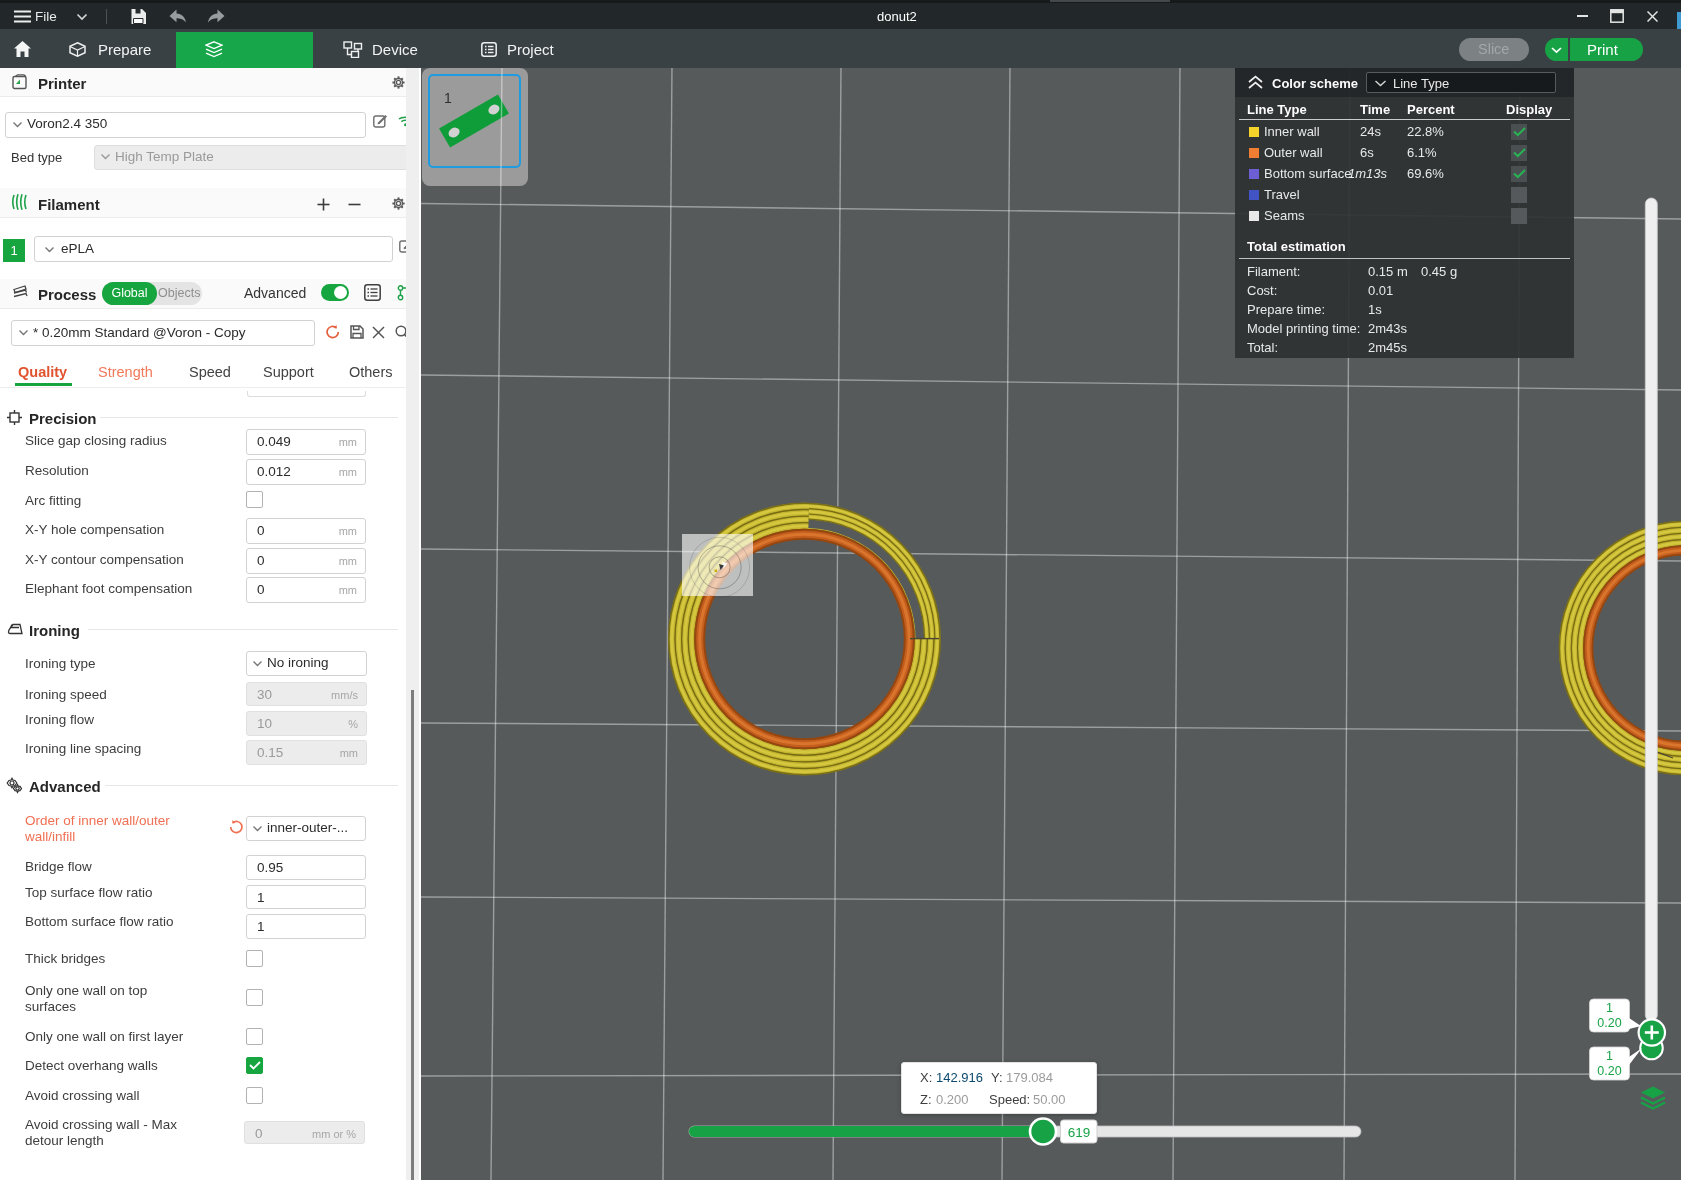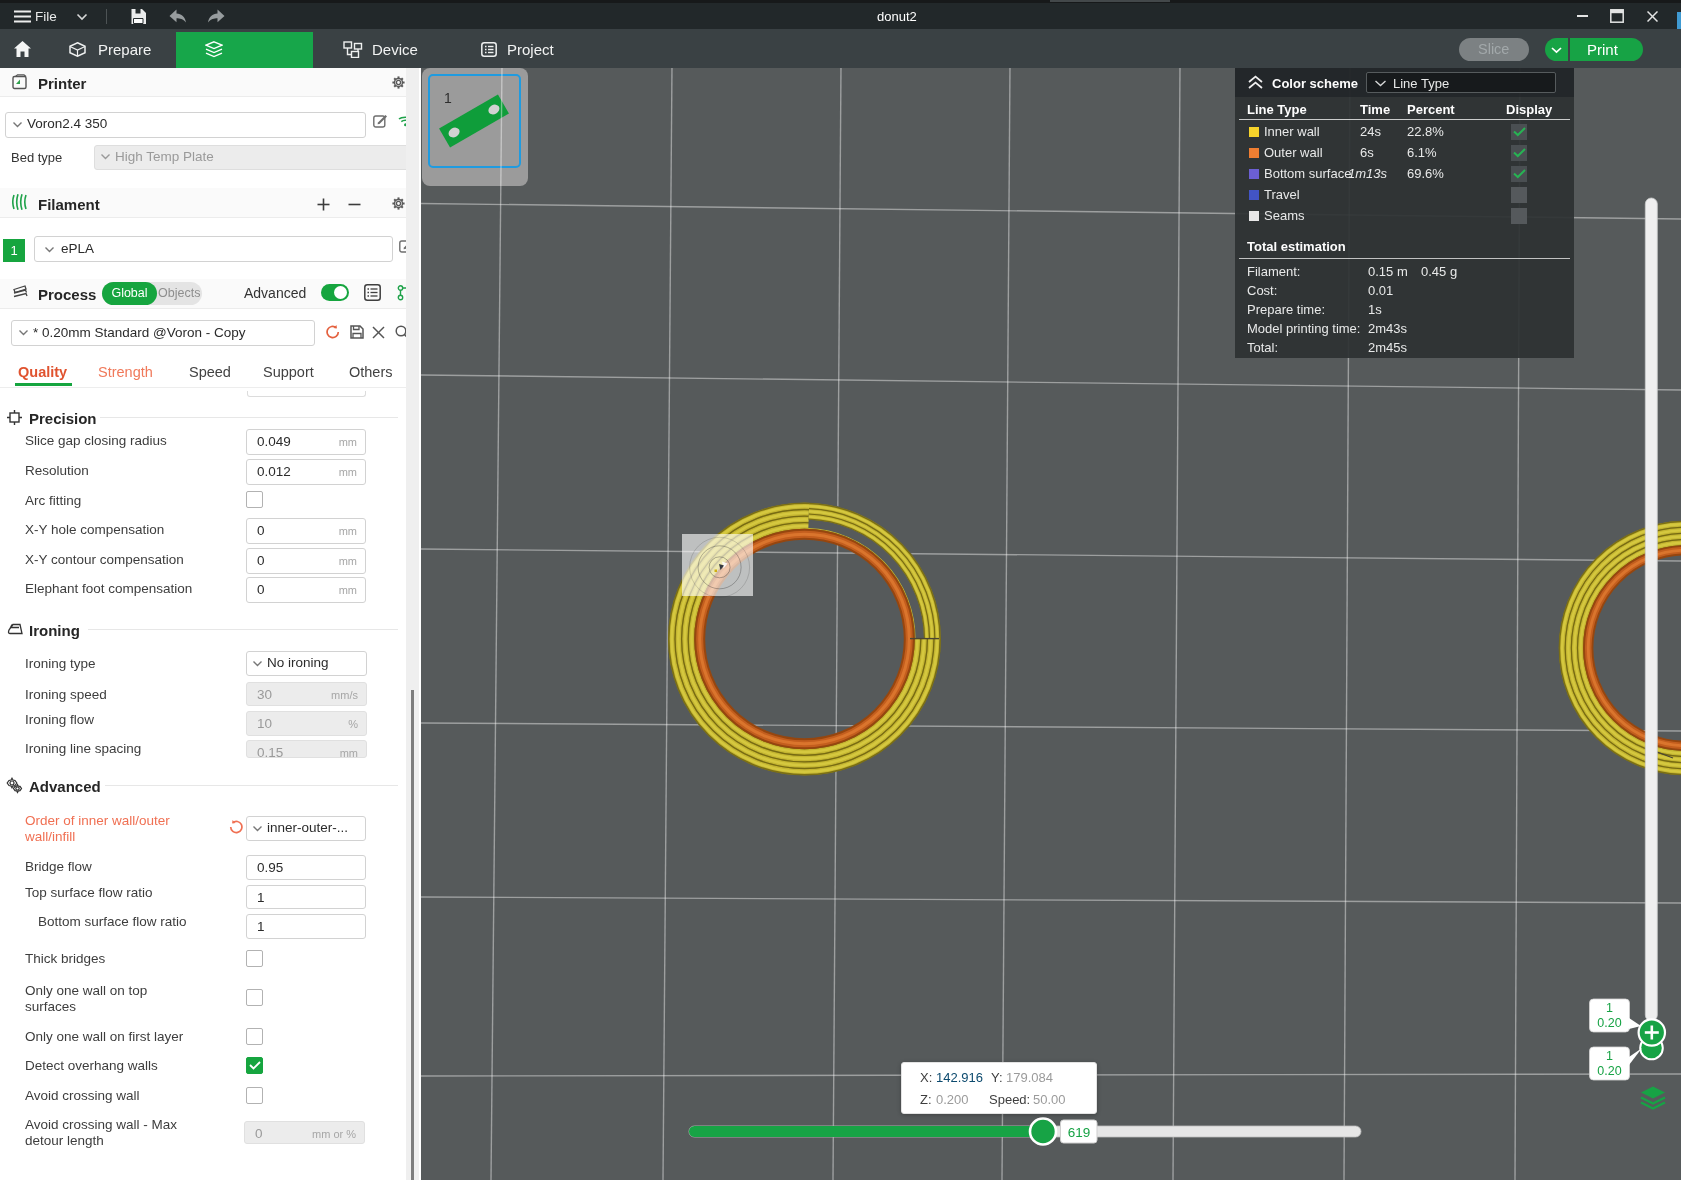--- a/index.html
+++ b/index.html
@@ -475,21 +475,21 @@
     <div class="inp dis" style="left:246px;top:617px;width:121px;height:24px;">
         <span class="val">30</span>
         <span class="unit">mm/s</span>
       </div>
     <div class="lbl" style="left:25px;top:647px;">Ironing flow</div>
     <div class="inp dis" style="left:246px;top:646px;width:121px;height:25px;">
         <span class="val">10</span>
         <span class="unit">%</span>
       </div>
     <div class="lbl" style="left:25px;top:676px;">Ironing line spacing</div>
-    <div class="inp dis" style="left:246px;top:675px;width:121px;height:18px;">
+    <div class="inp dis" style="left:246px;top:675px;width:121px;height:25px;">
         <span class="val">0.15</span>
         <span class="unit">mm</span>
       </div>
 
     <svg class="abs" style="left:6px;top:712px;" width="17" height="17">
         <g fill="none" stroke="#333" stroke-width="1.2">
           <circle cx="6" cy="6" r="2"></circle>
           <path d="M6 1.2 L7 3 L9 3.5 L10.8 6 L9 8.5 L7 9 L6 10.8 L5 9 L3 8.5 L1.2 6 L3 3.5 L5 3 Z"></path>
           <circle cx="11.5" cy="11.5" r="1.7"></circle>
           <path d="M11.5 7.5 L12.3 9 L14 9.4 L15.5 11.5 L14 13.6 L12.3 14 L11.5 15.5 L10.7 14 L9 13.6 L7.5 11.5 L9 9.4 L10.7 9 Z"></path>
@@ -508,21 +508,21 @@
       </svg>
     <div class="ctext" style="left:267px;top:755px;width:92px;">inner-outer-...</div>
     <div class="lbl" style="left:25px;top:794px;">Bridge flow</div>
     <div class="inp" style="left:246px;top:790px;width:120px;height:25px;">
         <span class="val">0.95</span>
       </div>
     <div class="lbl" style="left:25px;top:820px;">Top surface flow ratio</div>
     <div class="inp" style="left:246px;top:820px;width:120px;height:24px;">
         <span class="val">1</span>
       </div>
-    <div class="lbl" style="left:38px;top:849px;">Bottom surface flow ratio</div>
+    <div class="lbl" style="left:25px;top:849px;">Bottom surface flow ratio</div>
     <div class="inp" style="left:246px;top:849px;width:120px;height:25px;">
         <span class="val">1</span>
       </div>
     <div class="lbl" style="left:25px;top:886px;">Thick bridges</div>
     <div class="cb" style="left:246px;top:885px;"></div>
     <div class="lbl" style="left:25px;top:918px;">Only one wall on top<br>surfaces</div>
     <div class="cb" style="left:246px;top:924px;"></div>
     <div class="lbl" style="left:25px;top:964px;">Only one wall on first layer</div>
     <div class="cb" style="left:246px;top:963px;"></div>
     <div class="lbl" style="left:25px;top:993px;">Detect overhang walls</div>

